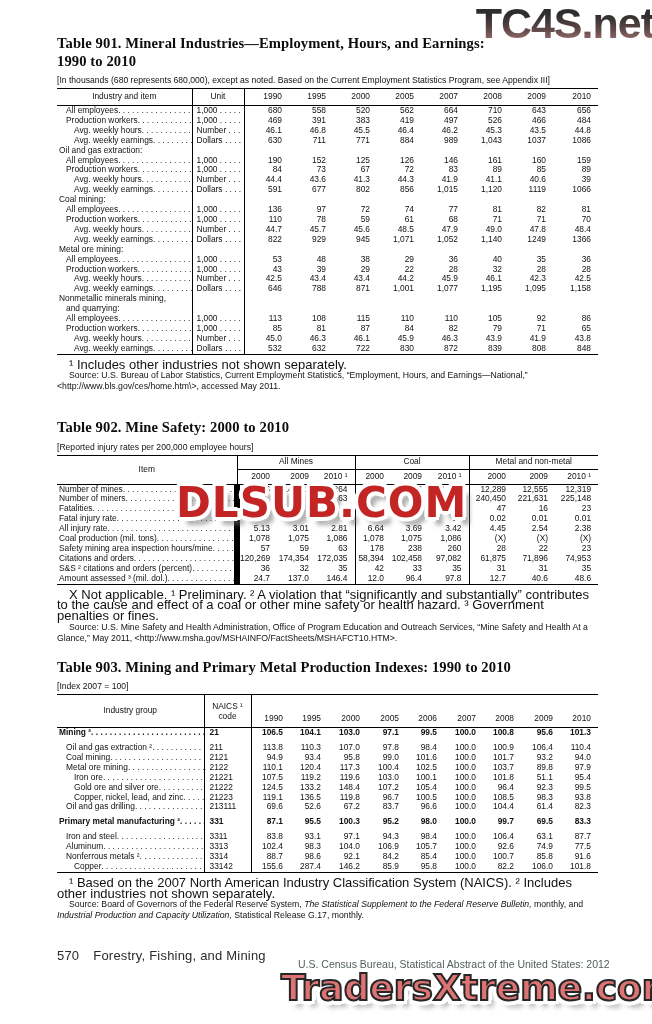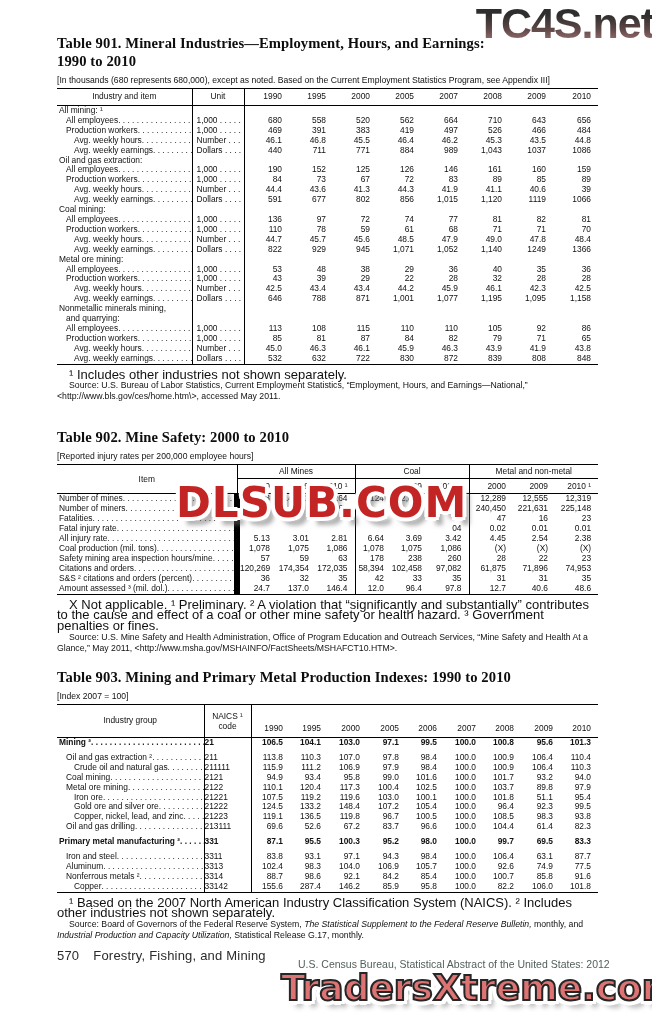--- a/index.html
+++ b/index.html
@@ -38,21 +38,21 @@
   #t901 td.unit,#t901 th.uh{border-right:1.6px solid #000;}
   .sh,.uh{text-align:center;vertical-align:middle;}
   #t902 th.ih{border-right:1px solid #000;text-align:center;vertical-align:middle;}
   #t902 th.group{text-align:center;border-bottom:1px solid #000;height:13px;vertical-align:middle;}
   #t902 .gl{border-left:1px solid #000;}
   #t902 td.stub{border-right:6px solid #000000;}
   #t902 .yh{height:14px;}
   #t903 th.sh3{border-right:1px solid #000;text-align:center;vertical-align:middle;}
   #t903 th.nh{border-right:1.6px solid #000;text-align:center;vertical-align:middle;line-height:10.5px;}
   #t903 td.stub{border-right:1px solid #000;}
-  #t903 td.code{border-right:1.6px solid #000;white-space:nowrap;}
+  #t903 td.code{border-right:1.6px solid #000;padding-left:5px;white-space:nowrap;}
   #t903 .yh3{text-align:right;padding-right:7px;vertical-align:bottom;padding-bottom:3px;height:29px;}
   #t903 tr.gap td{padding-top:5px;}
   tr.bold td{font-weight:bold;}
 
   
   .pageno{position:absolute;left:57px;top:948px;font-size:13px;color:#2b2b2b;letter-spacing:.2px;}
   .pageno .sect{margin-left:14px;}
   .census{position:absolute;left:298px;top:958px;font-size:10.5px;color:#52605c;white-space:nowrap;}
 
   
@@ -105,36 +105,20 @@
             <th class="yh">2000</th>
             <th class="yh">2005</th>
             <th class="yh">2007</th>
             <th class="yh">2008</th>
             <th class="yh">2009</th>
             <th class="yh">2010</th>
           </tr>
         </thead>
         <tbody>
           <tr>
-            <td class="stub ind0">
-              <div class="stubwrap">
-                <span class="txt">All mining: ¹</span>
-              </div>
-            </td>
-            <td class="unit"></td>
-            <td class="val"></td>
-            <td class="val"></td>
-            <td class="val"></td>
-            <td class="val"></td>
-            <td class="val"></td>
-            <td class="val"></td>
-            <td class="val"></td>
-            <td class="val"></td>
-          </tr>
-          <tr>
             <td class="stub ind1">
               <div class="stubwrap">
                 <span class="txt">All employees</span>
                 <span class="dots"></span>
               </div>
             </td>
             <td class="unit">1,000 . . . . .</td>
             <td class="val">680</td>
             <td class="val">558</td>
             <td class="val">520</td>
@@ -179,21 +163,21 @@
             <td class="val">44.8</td>
           </tr>
           <tr>
             <td class="stub ind2">
               <div class="stubwrap">
                 <span class="txt">Avg. weekly earnings</span>
                 <span class="dots"></span>
               </div>
             </td>
             <td class="unit">Dollars . . . .</td>
-            <td class="val">440</td>
+            <td class="val">630</td>
             <td class="val">711</td>
             <td class="val">771</td>
             <td class="val">884</td>
             <td class="val">989</td>
             <td class="val">1,043</td>
             <td class="val">1037</td>
             <td class="val">1086</td>
           </tr>
           <tr>
             <td class="stub ind0">
@@ -827,38 +811,20 @@
             <td class="val">110.3</td>
             <td class="val">107.0</td>
             <td class="val">97.8</td>
             <td class="val">98.4</td>
             <td class="val">100.0</td>
             <td class="val">100.9</td>
             <td class="val">106.4</td>
             <td class="val">110.4</td>
           </tr>
           <tr>
-            <td class="stub ind2">
-              <div class="stubwrap">
-                <span class="txt">Crude oil and natural gas</span>
-                <span class="dots"></span>
-              </div>
-            </td>
-            <td class="code">211111</td>
-            <td class="val">115.9</td>
-            <td class="val">111.2</td>
-            <td class="val">106.9</td>
-            <td class="val">97.9</td>
-            <td class="val">98.4</td>
-            <td class="val">100.0</td>
-            <td class="val">100.9</td>
-            <td class="val">106.4</td>
-            <td class="val">110.3</td>
-          </tr>
-          <tr>
             <td class="stub ind1">
               <div class="stubwrap">
                 <span class="txt">Coal mining</span>
                 <span class="dots"></span>
               </div>
             </td>
             <td class="code">2121</td>
             <td class="val">94.9</td>
             <td class="val">93.4</td>
             <td class="val">95.8</td>

